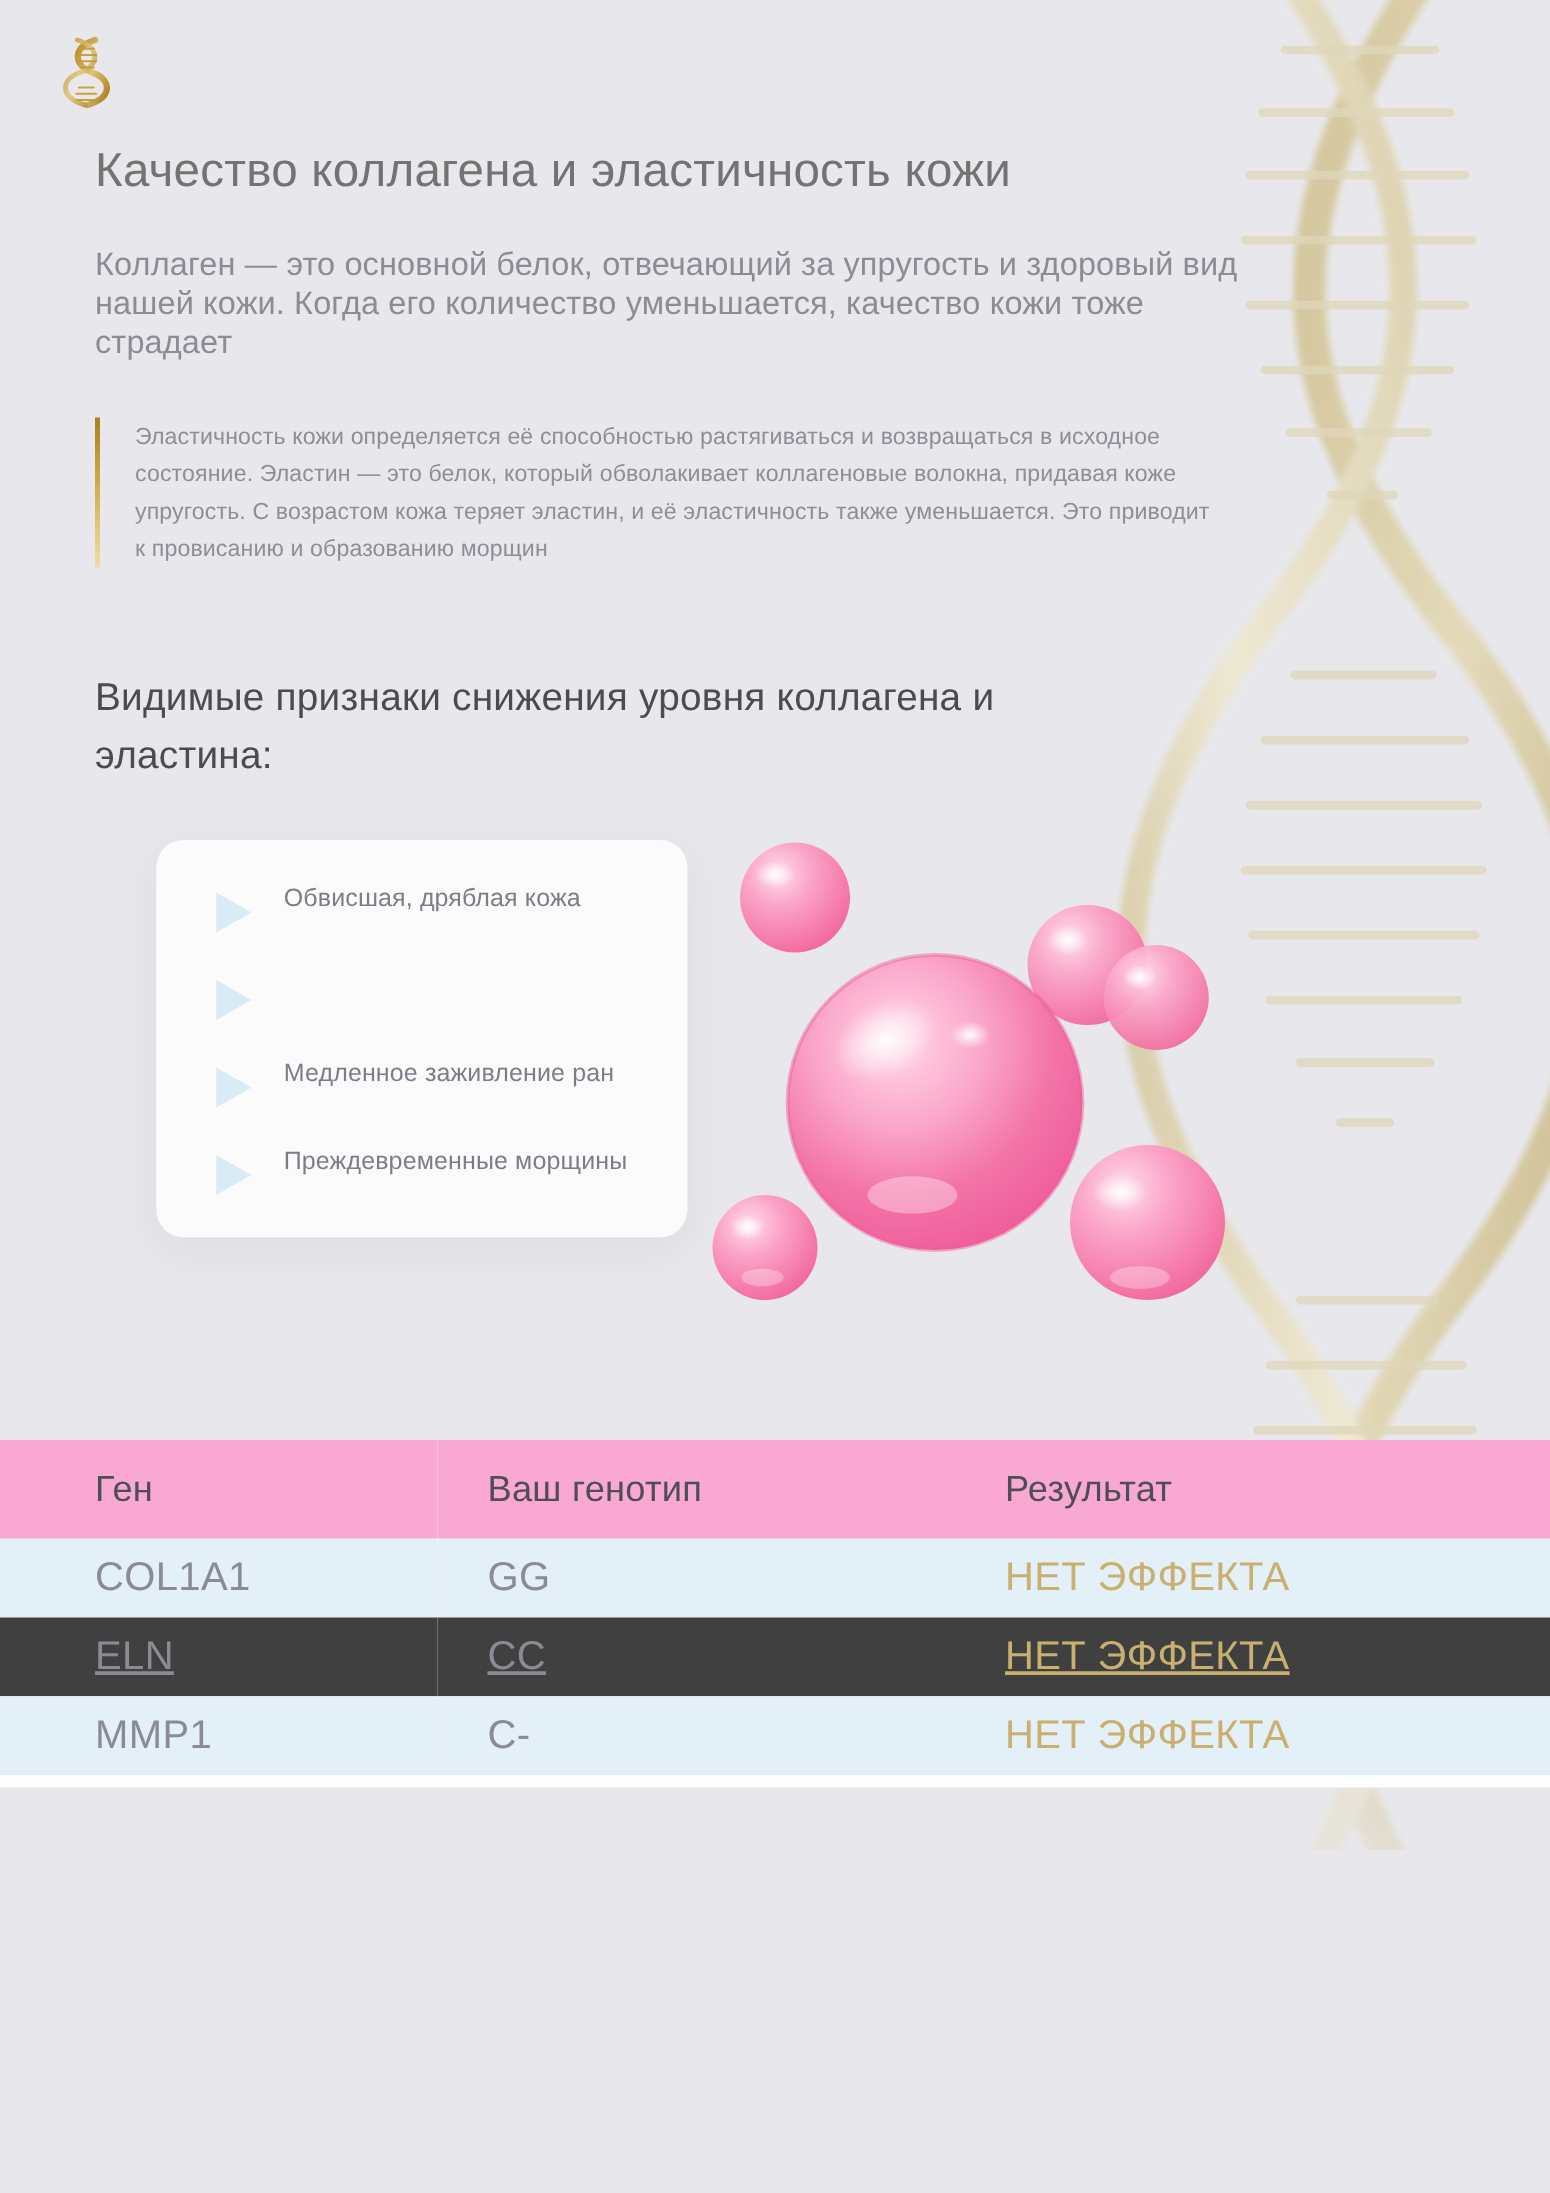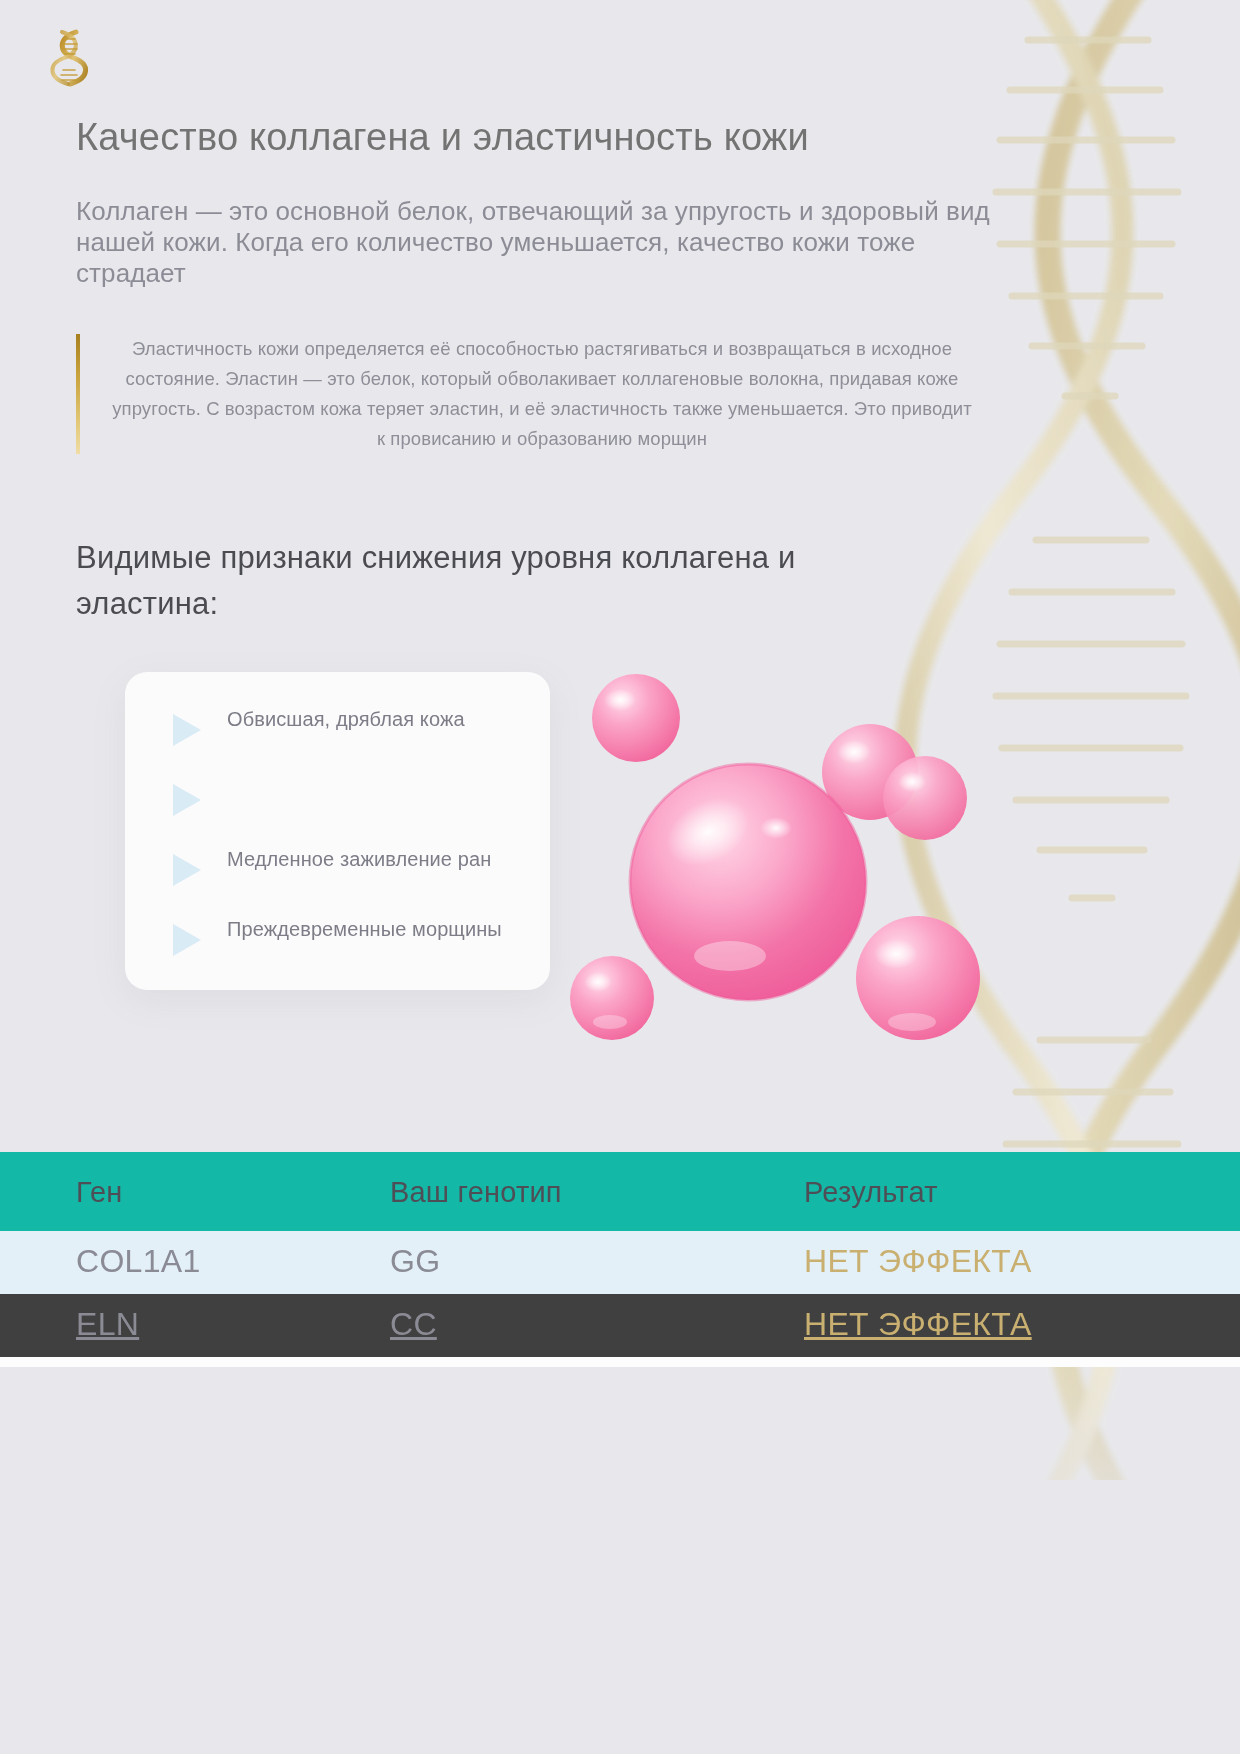--- a/index.html
+++ b/index.html
@@ -45,21 +45,21 @@
   .quote{
     position:absolute; left:76px; top:334px; width:900px;
     padding-left:32px;
   }
   .quote::before{
     content:""; position:absolute; left:0; top:0; bottom:0; width:4px;
     background:linear-gradient(180deg,#a8801f 0%,#c9a33c 35%,#e3c97a 75%,#f0dda6 100%);
   }
   .quote p{
     font-size:18.5px; font-weight:300; line-height:30px;
-    color:#8e8e98; letter-spacing:.1px;text-align:center;
+    color:#8e8e98; letter-spacing:.1px;
   }
 
   
   h2.section-title{
     position:absolute; left:76px; top:535px; width:820px;
     font-size:31px; font-weight:300; line-height:46px;
     color:#4b4b52; letter-spacing:.2px;
   }
 
   
@@ -92,21 +92,21 @@
     position:absolute; left:0; top:1152px; width:1240px;
     background:#fdfdfd;
     padding-bottom:10px;
   }
   .tbl{ width:1240px; border-collapse:collapse; table-layout:fixed; }
   .tbl col.c1{ width:350px; }
   .tbl col.c2{ width:410px; }
   .tbl col.c3{ width:480px; }
   .tbl th{
     text-align:left; font-size:29px; font-weight:300; color:#4e4e56;
-    padding:24px 0 22px 76px; letter-spacing:.2px; background:#14b8a6;
+    padding:24px 0 22px 76px; letter-spacing:.2px; background:#f9a8d4;
   }
   .tbl th.col-genotype{ padding-left:40px; }
   .tbl th.col-result{ padding-left:44px; }
   .tbl td{
     font-size:32px; font-weight:300; color:#8b8b95;
     padding:12px 0 14px 76px; letter-spacing:.3px;
   }
   .tbl td.col-genotype{ padding-left:40px; }
   .tbl td.col-result{ padding-left:44px; color:#c9b071; }
   .tbl tr.row-alt td{ background:#e3f0f7; }
@@ -286,17 +286,22 @@
         <tr class="row-alt">
           <td class="col-gene">COL1A1</td>
           <td class="col-genotype">GG</td>
           <td class="col-result">НЕТ ЭФФЕКТА</td>
         </tr>
         <tr class="row-plain">
           <td class="col-gene">ELN</td>
           <td class="col-genotype">CC</td>
           <td class="col-result">НЕТ ЭФФЕКТА</td>
         </tr>
+        <tr class="row-alt">
+          <td class="col-gene">MMP1</td>
+          <td class="col-genotype">C-</td>
+          <td class="col-result">НЕТ ЭФФЕКТА</td>
+        </tr>
       </tbody>
     </table>
   </div>
 
 </div>
 
 </body></html>

